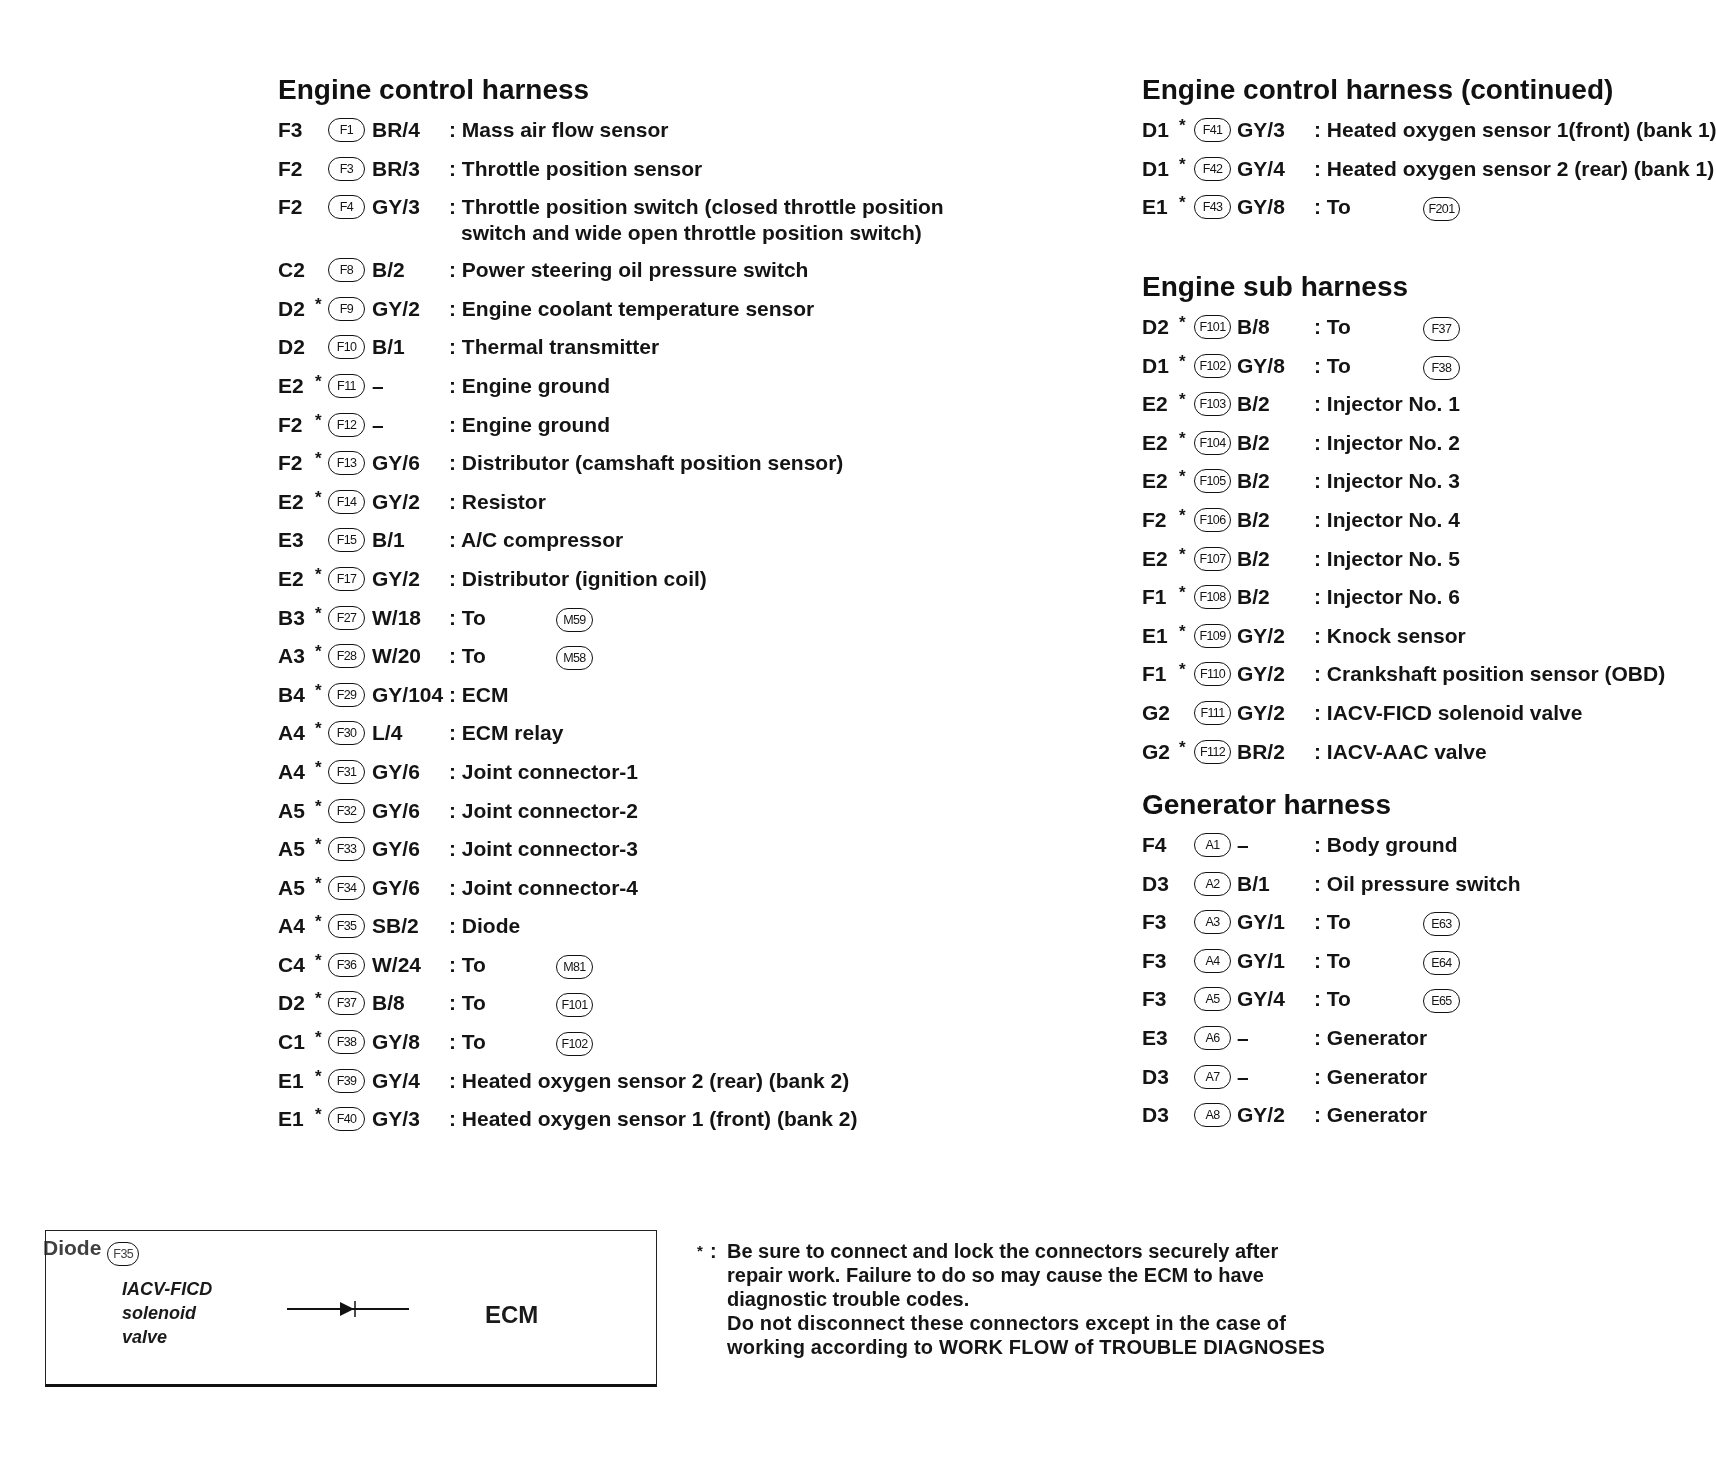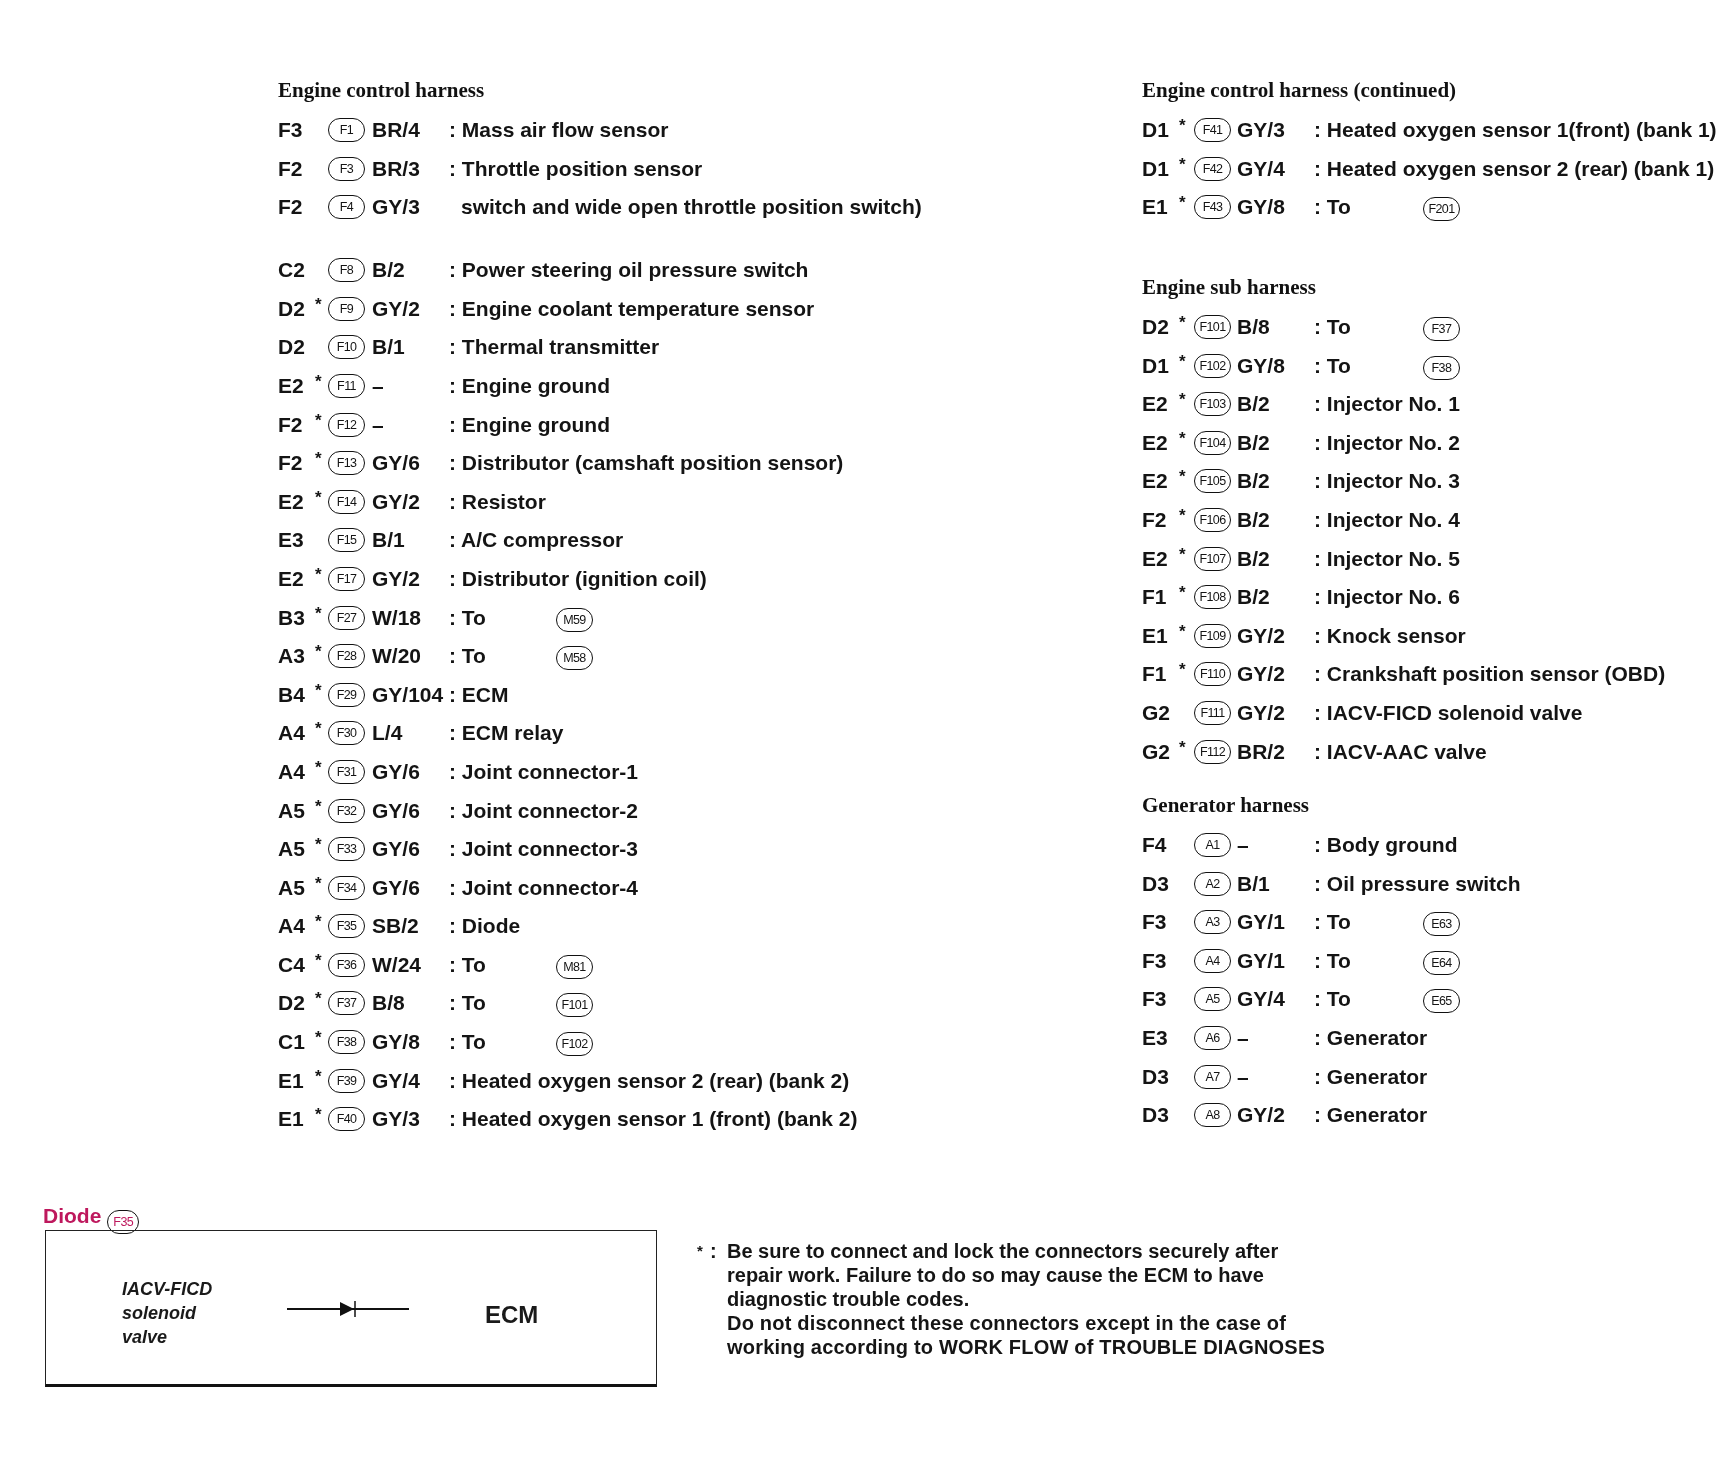--- a/index.html
+++ b/index.html
@@ -2,22 +2,22 @@
 <html><head>
 <meta charset="utf-8">
 <style>
   html, body { margin: 0; padding: 0; background: #ffffff; }
   body {
     width: 1716px; height: 1472px; position: relative; overflow: hidden;
     font-family: "Liberation Sans", sans-serif; color: #111111;
   }
   .section { position: absolute; }
   .section-title {
-    font-weight: bold; font-size: 21px; height: 30px; line-height: 30px;
-    margin-bottom: 8px; white-space: nowrap; font-family: Liberation Serif, serif;
+    font-weight: bold; font-size: 28px; height: 30px; line-height: 30px;
+    margin-bottom: 8px; white-space: nowrap;
   }
   .row {
     position: relative; height: 38.6px; font-size: 21px; white-space: nowrap;
     font-weight: bold; color: #141414;
   }
   .row.tall { height: 63px; }
   .row > span { position: absolute; top: 4px; line-height: 26px; }
   .loc { left: 0; }
   .star { font-size: 17px; top: 0 !important; }
   .conn {
@@ -44,21 +44,21 @@
   .rsec .row .loc { left: 0; }
   .rsec .row .star { left: 37px; }
   .rsec .row .conn { left: 52px; width: 37px; }
   .rsec .row .wire { left: 95px; }
   .rsec .row .desc { left: 172px; }
   #sec-echc { left: 1142px; top: 75px; text-align: right; }
   #sec-esh  { left: 1142px; top: 272px; }
   #sec-gen  { left: 1142px; top: 790px; }
 
   
-  #diode-title { position: absolute; left: 43px; top: 1204px; font-size: 21px; font-weight: bold; color:#be185d;text-align:right; }
+  #diode-title { position: absolute; left: 43px; top: 1236px; font-size: 21px; font-weight: bold; color:#404040;text-align:right; }
   #diode-title .conn { margin-left: 6px; position: relative; top: 3px; }
   #diode-box {
     position: absolute; left: 45px; top: 1230px; width: 612px; height: 157px;
     border: 1.5px solid #222; border-bottom: 3px solid #111; box-sizing: border-box;
   }
   #diode-src { position: absolute; left: 76px; top: 46px; font-size: 18px; line-height: 24px; font-weight: bold; color:#1a1a1a;font-style:italic; }
   #diode-src div { white-space: nowrap; }
   #diode-symbol { position: absolute; left: 241px; top: 68px; }
   #diode-dest { position: absolute; left: 439px; top: 70px; font-size: 24px; font-weight: bold; color:#1a1a1a; }
 
@@ -85,21 +85,21 @@
       <div class="row">
         <span class="loc">F2</span>
         <span class="conn">F3</span>
         <span class="wire">BR/3</span>
         <span class="desc"><span>: Throttle position sensor</span></span>
       </div>
       <div class="row tall">
         <span class="loc">F2</span>
         <span class="conn">F4</span>
         <span class="wire">GY/3</span>
-        <span class="desc"><span class="desc-line2">switch and wide open throttle position switch)</span></span>
+        <span class="desc"><span>: Throttle position switch (closed throttle position</span><span class="desc-line2">switch and wide open throttle position switch)</span></span>
       </div>
       <div class="row">
         <span class="loc">C2</span>
         <span class="conn">F8</span>
         <span class="wire">B/2</span>
         <span class="desc"><span>: Power steering oil pressure switch</span></span>
       </div>
       <div class="row">
         <span class="loc">D2</span>
         <span class="star">*</span>

